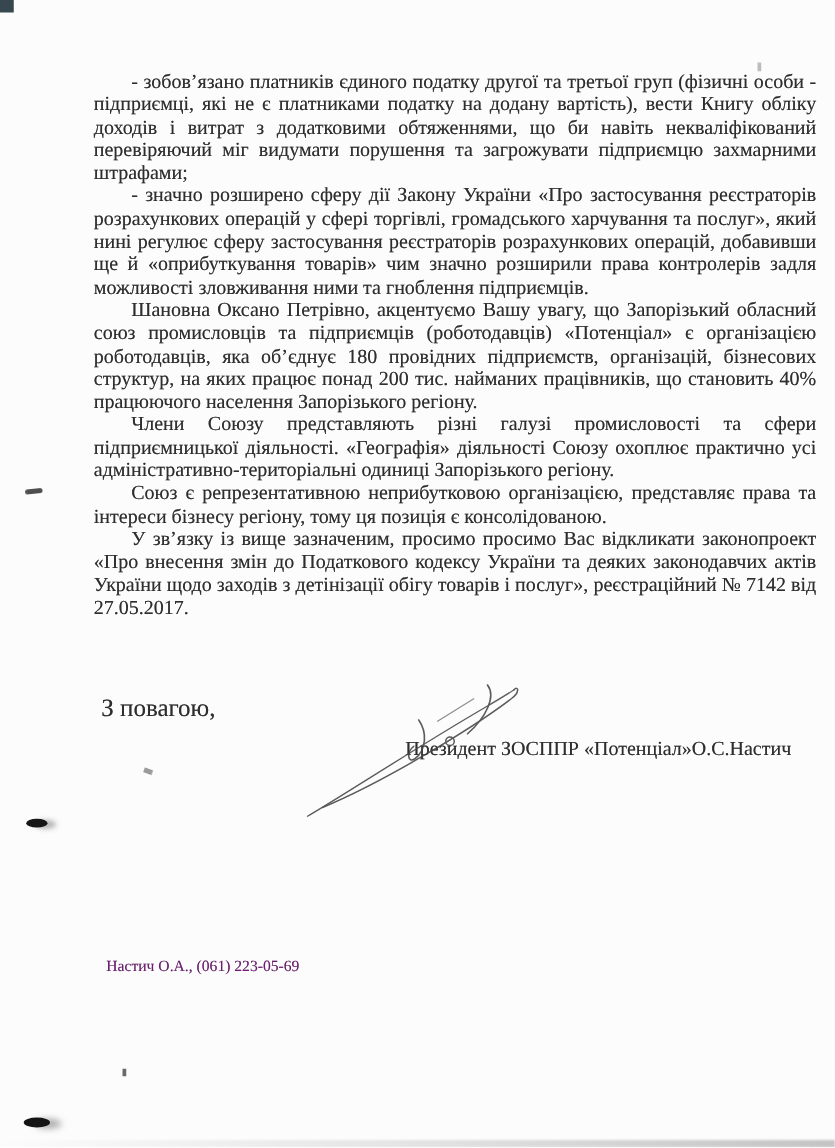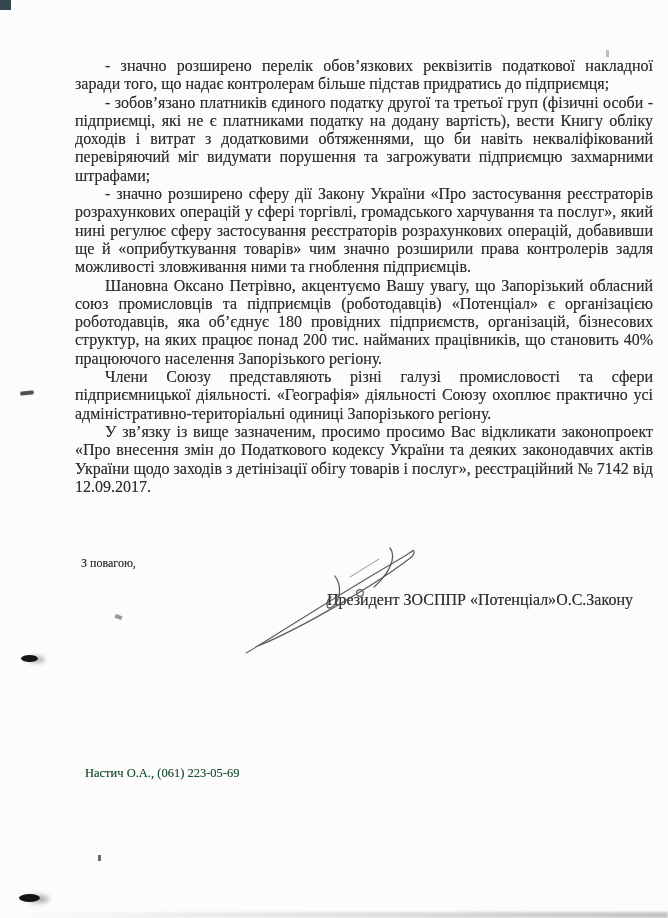--- a/index.html
+++ b/index.html
@@ -13,33 +13,33 @@
   }
   .body-text{
     position:absolute;left:75px;top:57px;width:578px;
     font-size:16px;line-height:18.3px;
     text-align:justify;
     text-shadow:0 0 .3px rgba(40,40,40,.55);
   }
   .body-text p{margin:0;text-indent:30px;}
   .salutation{
     position:absolute;left:81px;top:556px;
-    font-size:12px;text-shadow:0 0 .3px rgba(40,40,40,.55);
+    font-size:20px;text-shadow:0 0 .3px rgba(40,40,40,.55);
   }
   .signer-row{
     position:absolute;left:81px;top:591px;width:552px;
     display:flex;justify-content:flex-end;
     font-size:16px;text-shadow:0 0 .3px rgba(40,40,40,.55);
   }
   .signature-svg{
     position:absolute;left:238px;top:546px;width:182px;height:118px;
   }
   .footer{
     position:absolute;left:85px;top:764px;
-    font-size:12.5px;line-height:18.5px;color:#14532d;
+    font-size:12.5px;line-height:18.5px;color:#701a75;
     text-shadow:0 0 .3px rgba(50,50,50,.5);
   }
   
   .corner-mark{position:absolute;left:0;top:0;width:11px;height:10px;background:#37474f;}
   .dash-mark{position:absolute;left:20px;top:391px;width:14px;height:3.5px;background:#4f4f4f;border-radius:2px;transform:rotate(-6deg);filter:blur(.4px);}
   .blob-mid{position:absolute;left:21px;top:655px;width:17px;height:7px;background:#161616;border-radius:50%;filter:blur(.5px);box-shadow:7px 1px 4px rgba(90,90,90,.45);}
   .blob-bottom{position:absolute;left:19px;top:894px;width:21px;height:8px;background:#141414;border-radius:50%;filter:blur(.5px);box-shadow:9px 1px 5px rgba(95,95,95,.5);}
   .speck-a{position:absolute;left:98px;top:855px;width:2.5px;height:6px;background:#6a6a6a;filter:blur(.3px);}
   .speck-b{position:absolute;left:115px;top:615px;width:7px;height:4px;background:#9a9a9a;filter:blur(.6px);transform:rotate(20deg);}
   .speck-c{position:absolute;left:606px;top:50px;width:3px;height:7px;background:#bdbdbd;filter:blur(.5px);}
@@ -55,33 +55,33 @@
   <div class="corner-mark"></div>
   <div class="dash-mark"></div>
   <div class="blob-mid"></div>
   <div class="blob-bottom"></div>
   <div class="speck-a"></div>
   <div class="speck-b"></div>
   <div class="speck-c"></div>
   <div class="bottom-band"></div>
 
   <div class="body-text">
-    <p>- значно розширено перелік обов’язкових реквізитів податкової накладної заради того, що надає контролерам більше підстав придратись до підприємця;</p>
     <p>- зобов’язано платників єдиного податку другої та третьої груп (фізичні особи - підприємці, які не є платниками податку на додану вартість), вести Книгу обліку доходів і витрат з додатковими обтяженнями, що би навіть некваліфікований перевіряючий міг видумати порушення та загрожувати підприємцю захмарними штрафами;</p>
     <p>- значно розширено сферу дії Закону України «Про застосування реєстраторів розрахункових операцій у сфері торгівлі, громадського харчування та послуг», який нині регулює сферу застосування реєстраторів розрахункових операцій, добавивши ще й «оприбуткування товарів» чим значно розширили права контролерів задля можливості зловживання ними та гноблення підприємців.</p>
     <p>Шановна Оксано Петрівно, акцентуємо Вашу увагу, що Запорізький обласний союз промисловців та підприємців (роботодавців) «Потенціал» є організацією роботодавців, яка об’єднує 180 провідних підприємств, організацій, бізнесових структур, на яких працює понад 200 тис. найманих працівників, що становить 40% працюючого населення Запорізького регіону.</p>
     <p>Члени Союзу представляють різні галузі промисловості та сфери підприємницької діяльності. «Географія» діяльності Союзу охоплює практично усі адміністративно-територіальні одиниці Запорізького регіону.</p>
-    <p>У зв’язку із вище зазначеним, просимо просимо Вас відкликати законопроект «Про внесення змін до Податкового кодексу України та деяких законодавчих актів України щодо заходів з детінізації обігу товарів і послуг», реєстраційний № 7142 від 12.09.2017.</p>
+    <p>Союз є репрезентативною неприбутковою організацією, представляє права та інтереси бізнесу регіону, тому ця позиція є консолідованою.</p>
+    <p>У зв’язку із вище зазначеним, просимо просимо Вас відкликати законопроект «Про внесення змін до Податкового кодексу України та деяких законодавчих актів України щодо заходів з детінізації обігу товарів і послуг», реєстраційний № 7142 від 27.05.2017.</p>
   </div>
 
   <div class="salutation">З повагою,</div>
 
   <div class="signer-row">
     <span>Президент ЗОСППР «Потенціал»</span>
-    <span>О.С.Закону</span>
+    <span>О.С.Настич</span>
   </div>
 
   <svg class="signature-svg" viewBox="0 0 182 118">
     <g fill="none" stroke="#454545" stroke-linecap="round" opacity="0.88">
       <path d="M 8 107 C 34 92, 95 52, 150 20 C 162 13, 170 8, 173 6" stroke-width="1.1"></path>
       <path d="M 173 6 C 177 2, 178 8, 171 13 C 138 38, 68 80, 20 100" stroke-width="1.2"></path>
       <path d="M 152 2 C 159 11, 151 28, 136 41" stroke-width="1.3"></path>
       <path d="M 97 30 C 104 40, 103 54, 94 61 C 88 65, 87 56, 93 51" stroke-width="1.3"></path>
       <path d="M 112 31 L 141 13" stroke-width="0.9" opacity="0.7"></path>
       <circle cx="122" cy="47" r="3.4" stroke-width="1.2"></circle>

